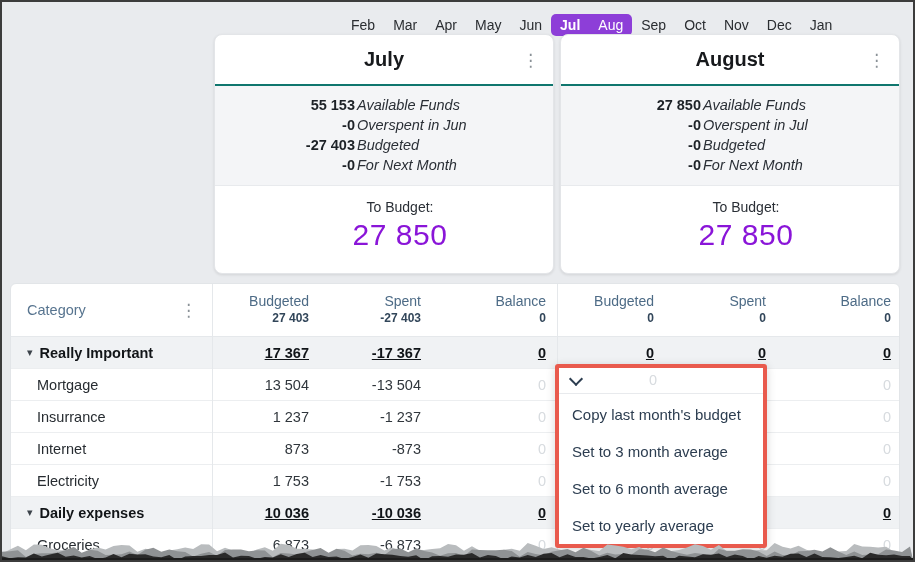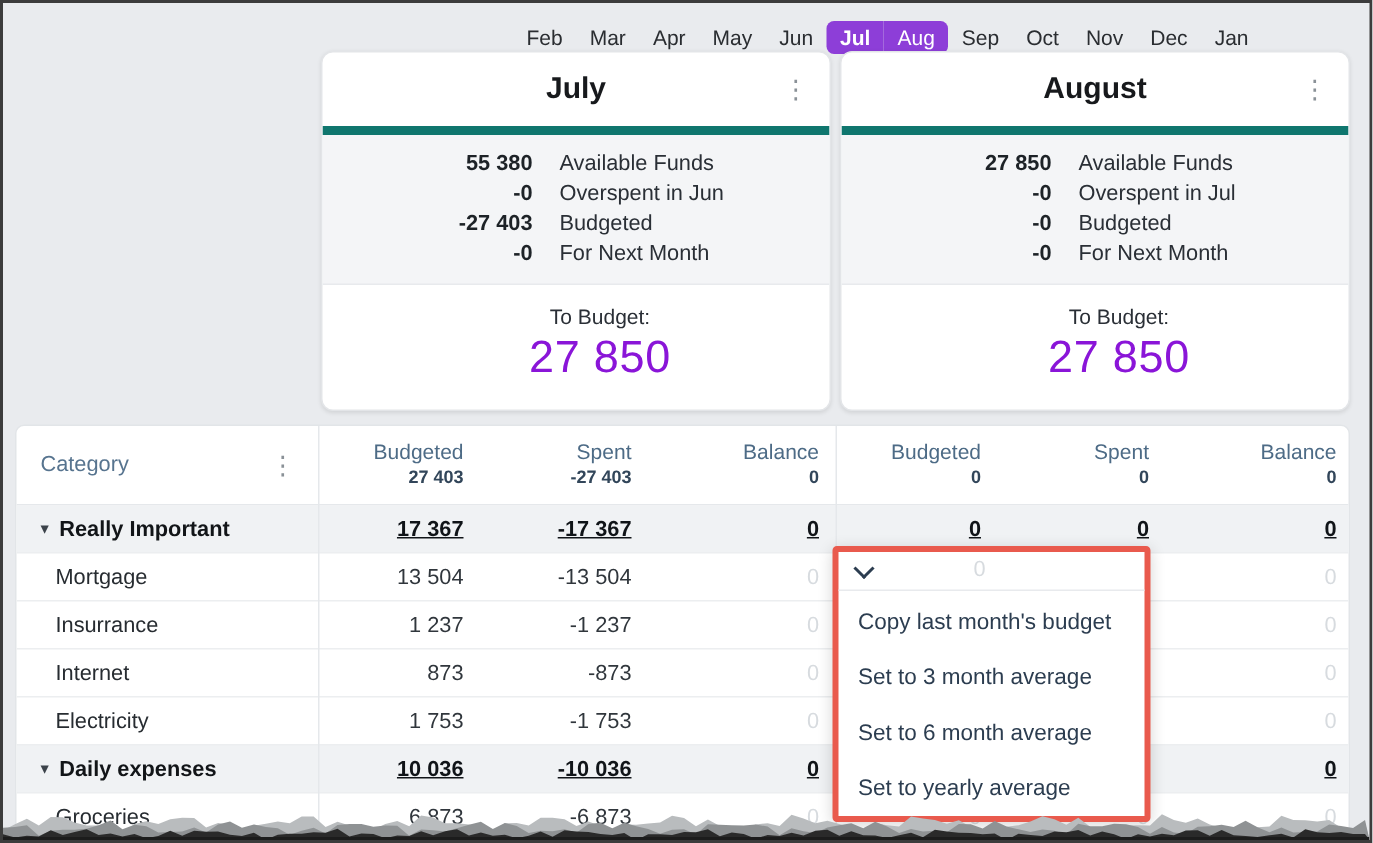--- a/index.html
+++ b/index.html
@@ -16,28 +16,28 @@
   .month.sel.last{border-radius:0 5px 5px 0;}
   .month.active{font-weight:bold;}
   
   .card{
     position:absolute; top:32px; width:340px; height:240px; background:#fff;
     border:1px solid #e3e5e8; border-radius:8px; box-shadow:0 1px 3px rgba(0,0,0,.10);
     box-sizing:border-box; overflow:hidden;
   }
   .card.july{left:212px;} .card.august{left:558px;}
   .card-header{height:49px; display:flex; align-items:center; justify-content:center;
-    position:relative; border-bottom:6px solid #0f766e;}
+    position:relative; border-bottom:2px solid #0f766e;}
   .card-title{font-size:20px; font-weight:bold; color:#17191c;}
   .kebab{position:absolute; right:14px; top:50%; transform:translateY(-50%);
     font-size:17px; color:#8a9197; line-height:1; cursor:pointer;}
   .card-summary{background:#f4f5f7; border-bottom:1px solid #e8eaed; padding:9px 0 10px 0;}
   .srow{display:flex; line-height:20px; font-size:14.5px;}
   .sval{width:140px; text-align:right; font-weight:bold; color:#1d2227;}
-  .slbl{margin-left:18px; color:#2a2f36;}
+  .slbl{margin-left:2px; color:#2a2f36;font-style:italic;}
   .card-tobudget{text-align:center; padding-top:13px;padding-left:32px;}
   .tb-label{font-size:14px; color:#2a2f36;}
   .tb-value{font-size:30px; color:#8a15d8; margin-top:3px; letter-spacing:.5px;}
   
   .tablewrap{
     position:absolute; left:8px; top:281px; width:890px; height:281px; background:#fff;
     border:1px solid #e2e5e8; border-radius:6px 6px 0 0; box-sizing:border-box; overflow:hidden;
   }
   .vline{position:absolute; top:0; bottom:0; width:1px; background:#e5e8eb;}
   .vline.v1{left:201px;} .vline.v2{left:546px;}
@@ -97,21 +97,21 @@
       <span class="month">Jan</span>
     </div>
 
   <div class="card july">
     <div class="card-header">
       <span class="card-title">July</span>
       <span class="kebab">⋮</span>
     </div>
     <div class="card-summary">
         <div class="srow">
-          <span class="sval">55 380</span>
+          <span class="sval">55 153</span>
           <span class="slbl">Available Funds</span>
         </div>
         <div class="srow">
           <span class="sval">-0</span>
           <span class="slbl">Overspent in Jun</span>
         </div>
         <div class="srow">
           <span class="sval">-27 403</span>
           <span class="slbl">Budgeted</span>
         </div>

